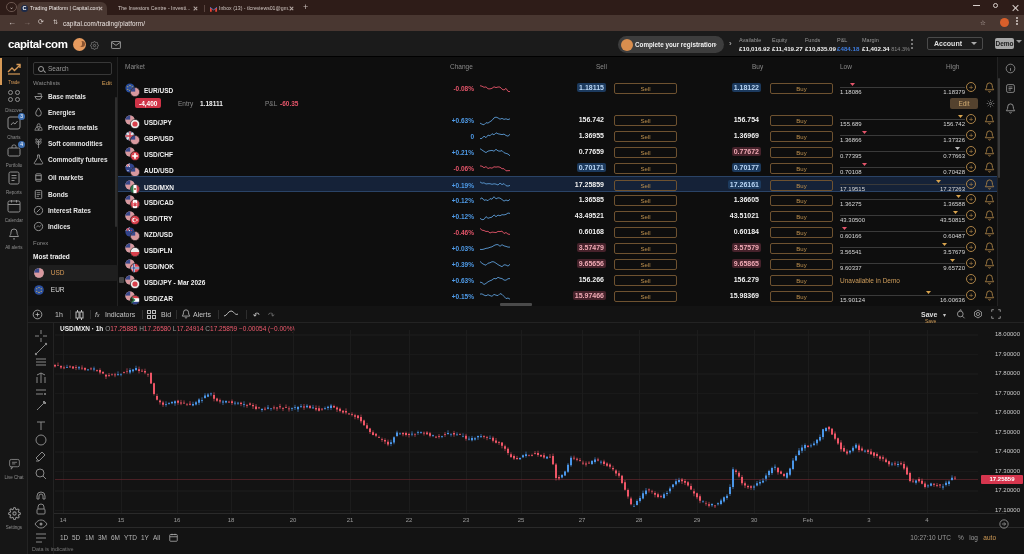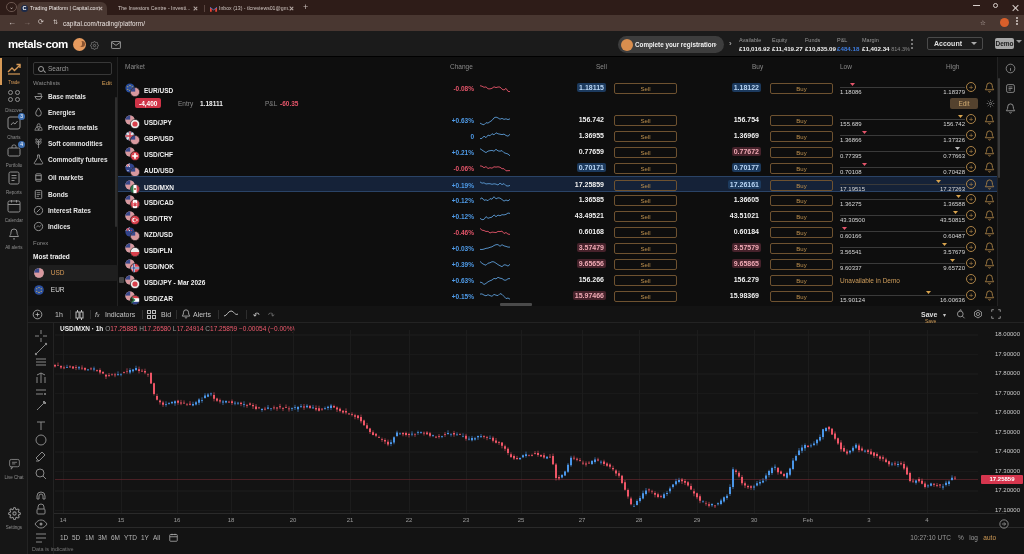--- a/index.html
+++ b/index.html
@@ -163,21 +163,21 @@
   <span class="nav" style="left:980px;top:4px;font-size:6.5px;color:#c8bcb7">☆</span>
   <span class="nav" style="left:1000px;top:3px">
         <i style="display:block;width:9px;height:9px;border-radius:50%;background:#d85f2b"></i>
       </span>
   <span class="nav" style="left:1016px;top:2px;width:2px">
         <i style="display:block;width:2px;height:2px;border-radius:50%;background:#d8cfcb;box-shadow:0 3px #d8cfcb,0 6px #d8cfcb"></i>
       </span>
 </div>
 
 <div id="hdr">
-  <span id="logo">metals·com</span>
+  <span id="logo">capital·com</span>
   <svg class="hico" style="left:90px;top:10px;opacity:.85" width="9" height="9" viewBox="0 0 24 24" fill="none" stroke="#9a9a9a" stroke-width="2">
         <circle cx="12" cy="12" r="3"></circle>
         <path d="M19.4 15a1.65 1.65 0 0 0 .33 1.82l.06.06a2 2 0 1 1-2.83 2.83l-.06-.06a1.65 1.65 0 0 0-1.82-.33 1.65 1.65 0 0 0-1 1.51V21a2 2 0 1 1-4 0v-.09A1.65 1.65 0 0 0 9 19.4a1.65 1.65 0 0 0-1.82.33l-.06.06a2 2 0 1 1-2.83-2.83l.06-.06a1.65 1.65 0 0 0 .33-1.82 1.65 1.65 0 0 0-1.51-1H3a2 2 0 1 1 0-4h.09A1.65 1.65 0 0 0 4.6 9a1.65 1.65 0 0 0-.33-1.82l-.06-.06a2 2 0 1 1 2.83-2.83l.06.06a1.65 1.65 0 0 0 1.82.33H9a1.65 1.65 0 0 0 1-1.51V3a2 2 0 1 1 4 0v.09a1.65 1.65 0 0 0 1 1.51 1.65 1.65 0 0 0 1.82-.33l.06-.06a2 2 0 1 1 2.83 2.83l-.06.06a1.65 1.65 0 0 0-.33 1.82V9a1.65 1.65 0 0 0 1.51 1H21a2 2 0 1 1 0 4h-.09a1.65 1.65 0 0 0-1.51 1Z"></path>
       </svg>
   <svg class="hico" style="left:111px;top:10px" width="10" height="8" viewBox="0 0 24 20" fill="none" stroke="#b5b5b5" stroke-width="2">
         <rect x="1" y="1" width="22" height="18" rx="2"></rect>
         <path d="M1 3l11 8L23 3"></path>
       </svg>
   <div id="regpill">Complete your registration<span class="oc"></span><span class="ar">›</span></div>
   <span style="position:absolute;left:729px;top:8px;color:#ccc;font-size:8px">›</span>

